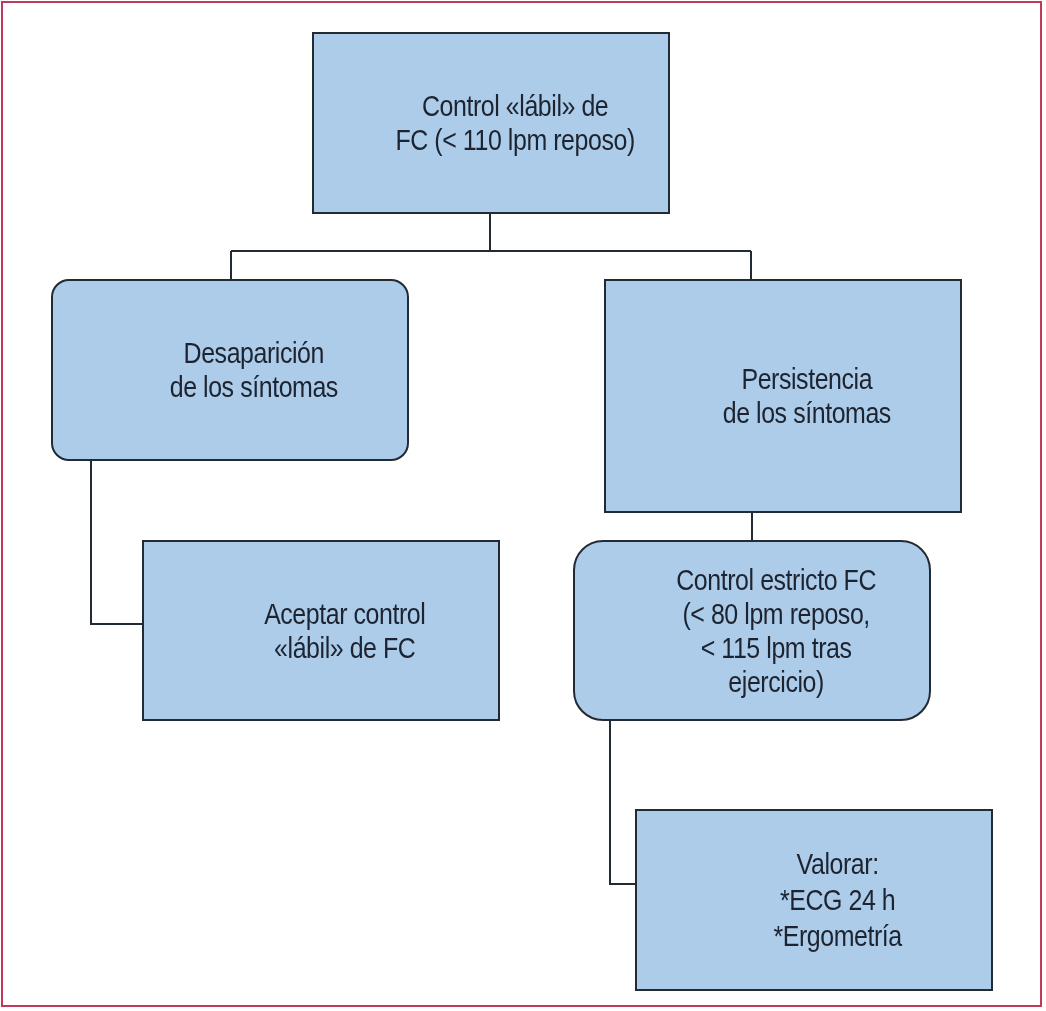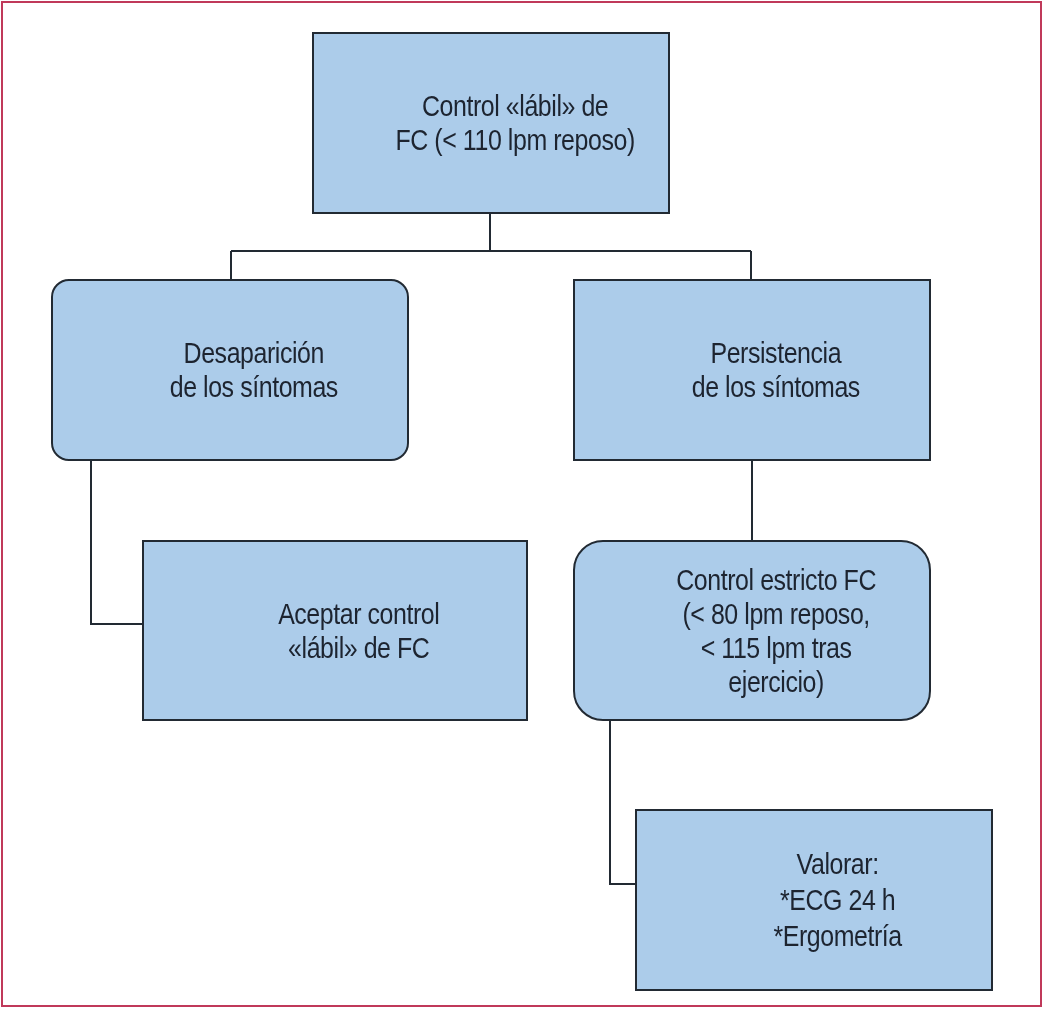--- a/index.html
+++ b/index.html
@@ -39,26 +39,26 @@
 <div class="box" style="left:312px; top:32px; width:358px; height:182px;">
   <span class="txt">Control «lábil» de
 FC (&lt; 110 lpm reposo)</span>
 </div>
 
 <div class="box" style="left:51px; top:279px; width:358px; height:182px;border-radius:18px;">
   <span class="txt">Desaparición
 de los síntomas</span>
 </div>
 
-<div class="box" style="left:573px; top:279px; width:358px; height:182px;">
+<div class="box" style="left:604px; top:279px; width:358px; height:234px;">
   <span class="txt">Persistencia
 de los síntomas</span>
 </div>
 
-<div class="box" style="left:142px; top:540px; width:386px; height:181px;">
+<div class="box" style="left:142px; top:540px; width:358px; height:181px;">
   <span class="txt">Aceptar control
 «lábil» de FC</span>
 </div>
 
 <div class="box" style="left:573px; top:540px; width:358px; height:181px;border-radius:30px;">
   <span class="txt">Control estricto FC
 (&lt; 80 lpm reposo,
 &lt; 115 lpm tras
 ejercicio)</span>
 </div>

